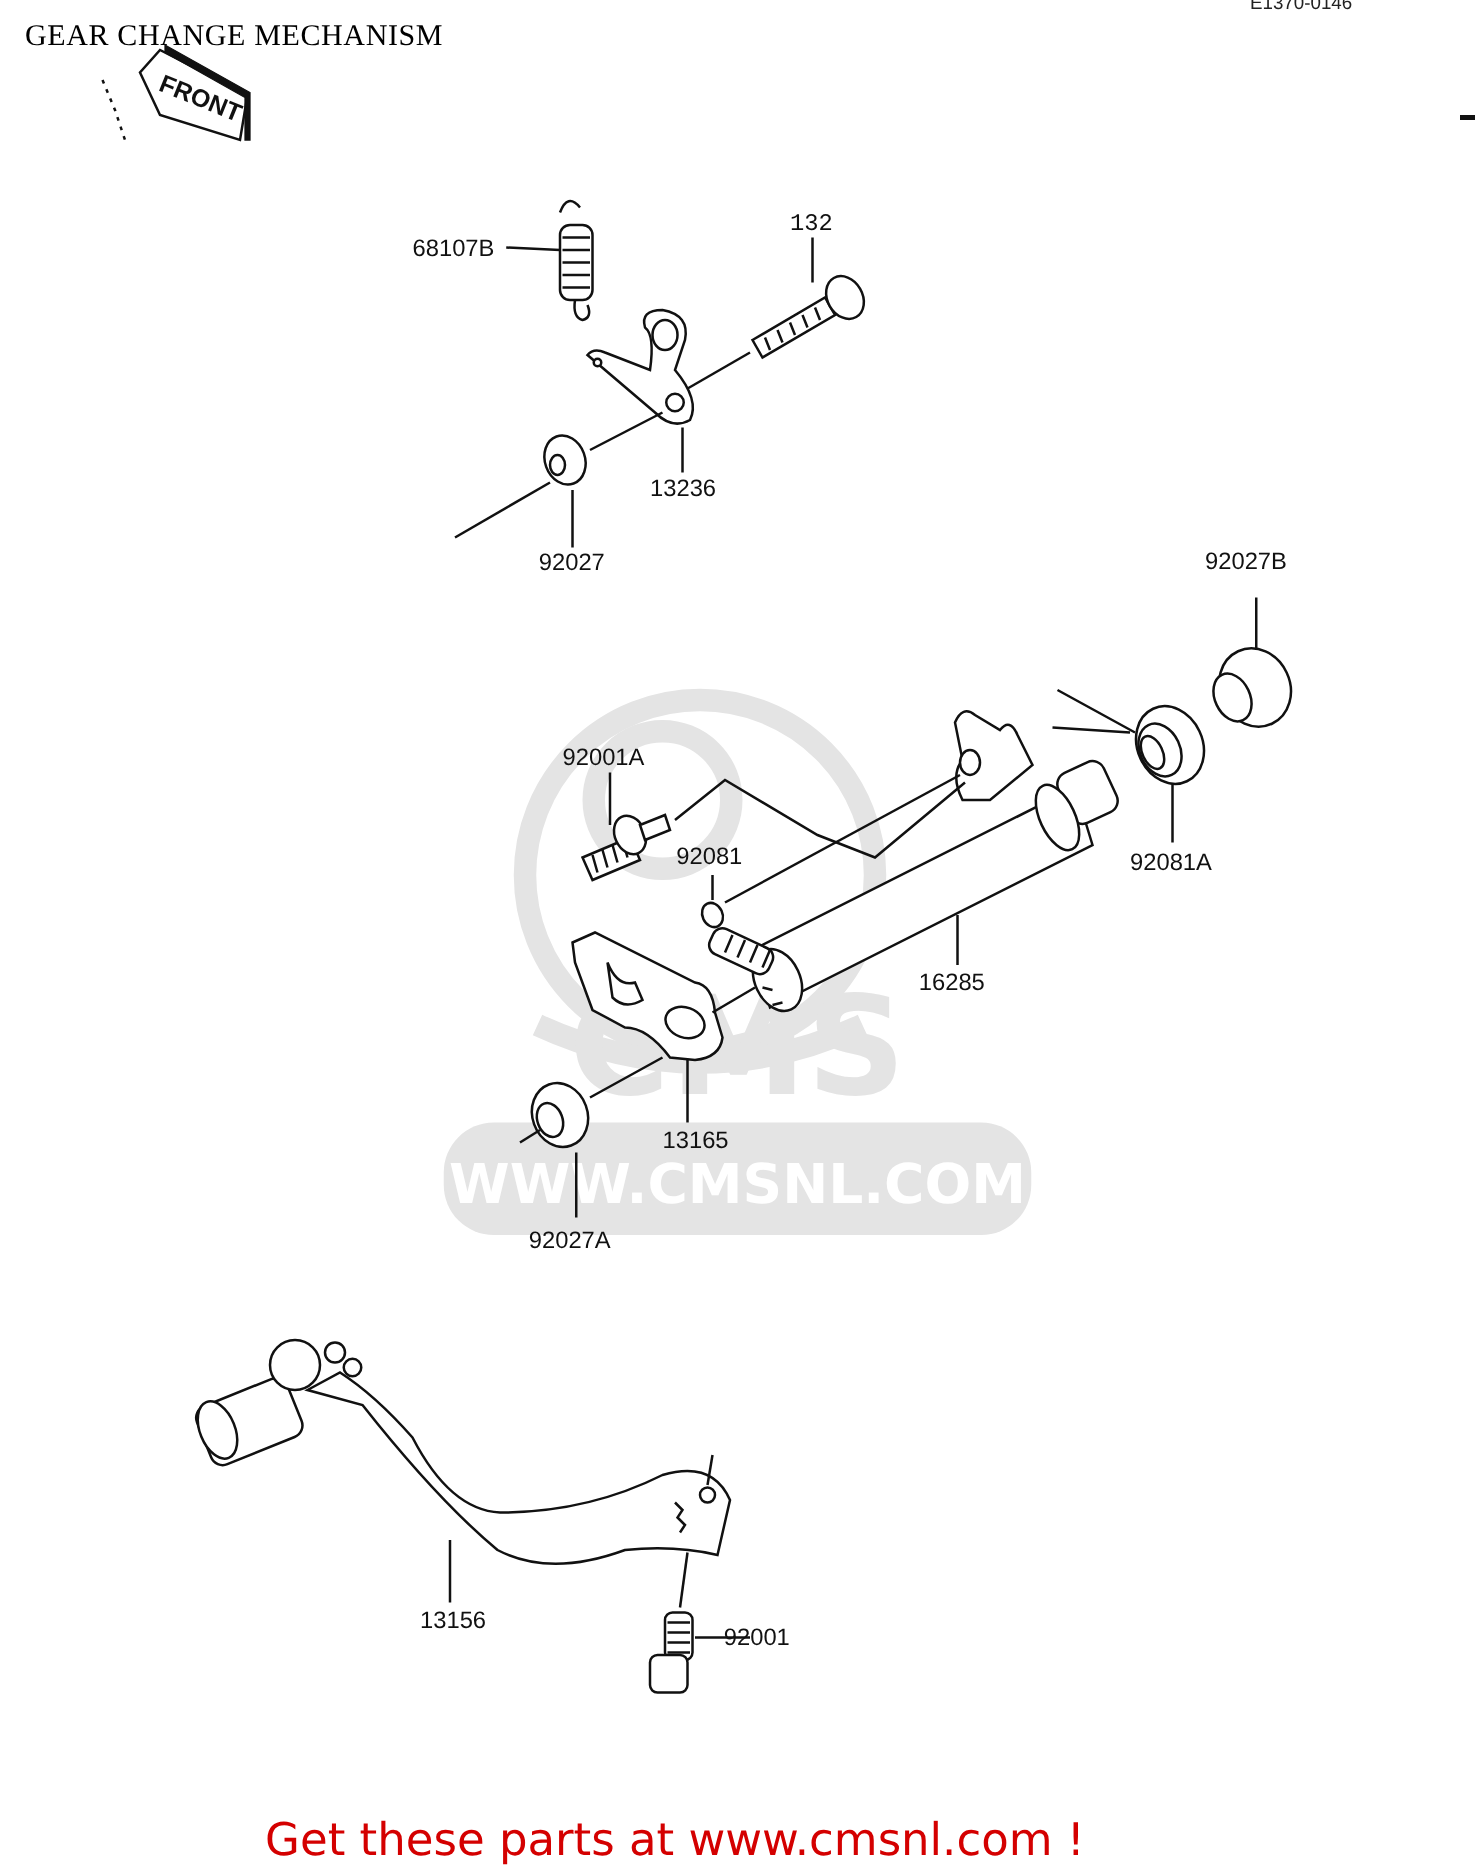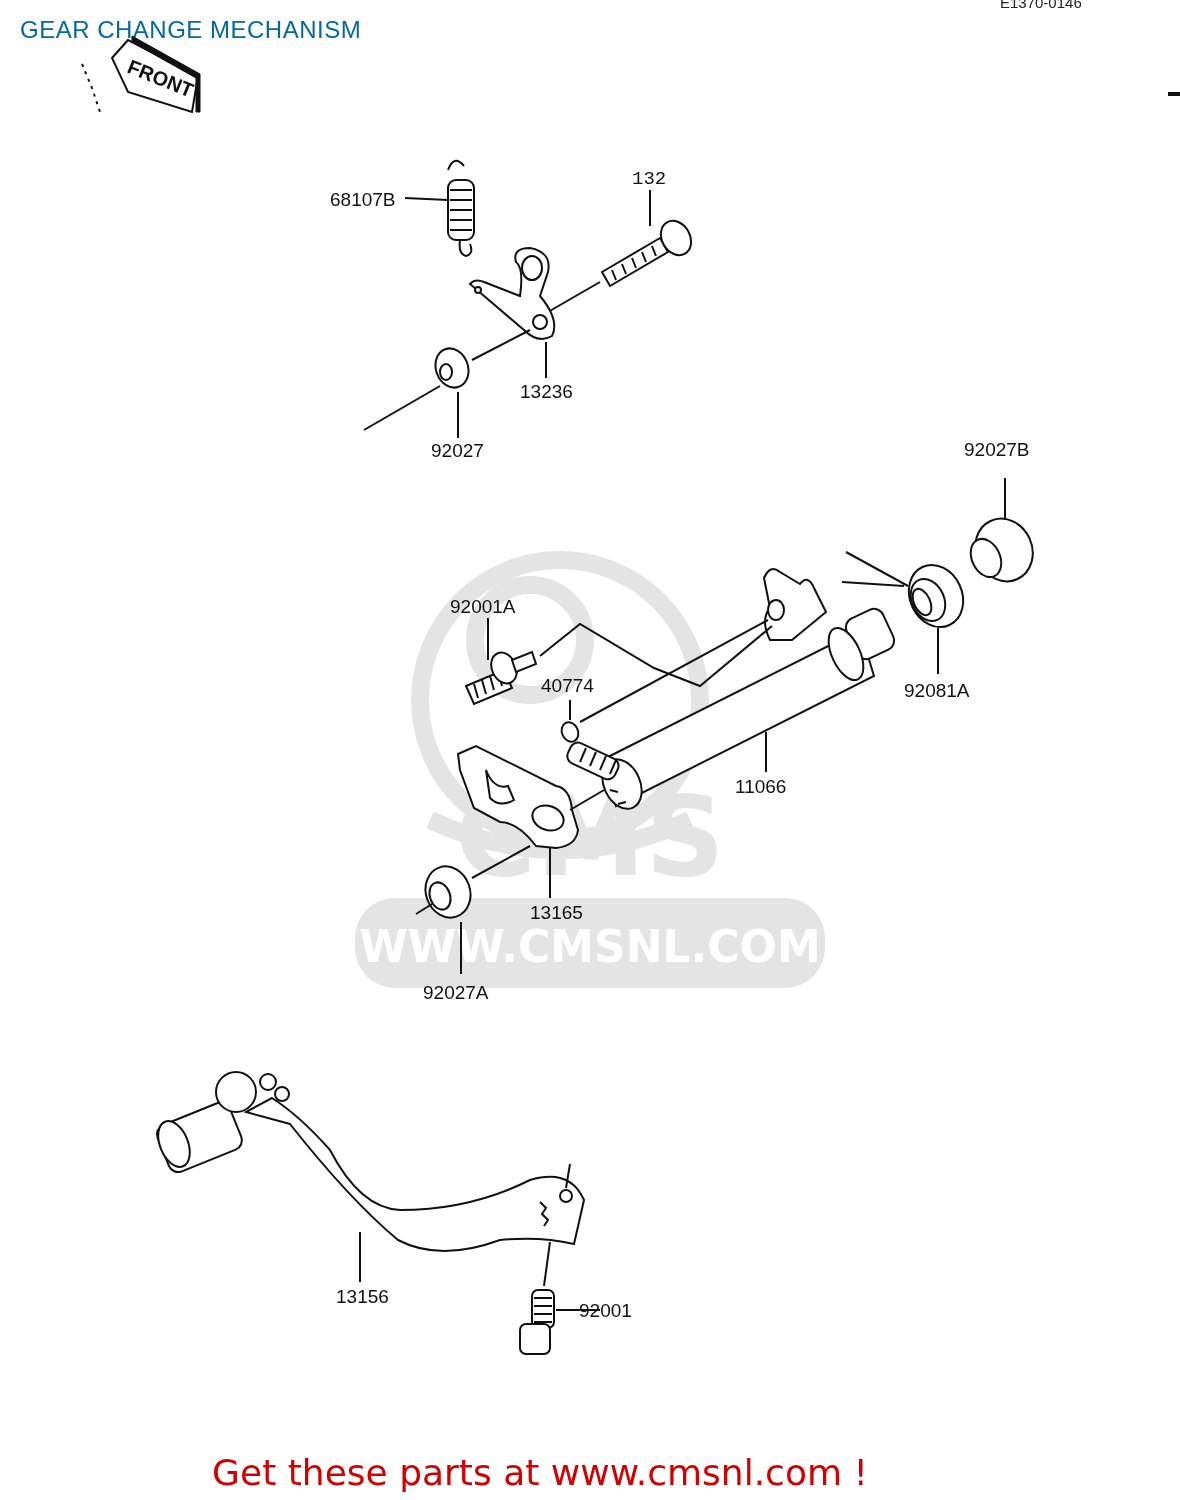--- a/index.html
+++ b/index.html
@@ -1,17 +1,17 @@
 <!DOCTYPE html>
 <html><head>
 <meta charset="utf-8">
 <style>
   html, body { margin:0; padding:0; background:#ffffff; }
   body { width:1180px; height:1500px; position:relative; overflow:hidden; font-family:"Liberation Sans", sans-serif; }
-  .title { position:absolute; left:20px; top:16px; font-family:Liberation Sans, sans-serif; font-size:24px; color:#0369a1; letter-spacing:0.5px; }
+  .title { position:absolute; left:20px; top:16px; font-family:Liberation Serif, serif; font-size:24px; color:#000000; letter-spacing:0.5px; }
   .ref-code { position:absolute; left:1000px; top:-6px; font-size:15px; color:#222; }
   .dash { position:absolute; left:1168px; top:92px; width:12px; height:4px; background:#111; }
   .diagram { position:absolute; left:0; top:0; width:1180px; height:1500px; }
   .label { position:absolute; font-family:"Liberation Sans", sans-serif; font-size:19px; color:#111; white-space:nowrap; }
   .footer { position:absolute; left:0; width:1080px; top:1452px; text-align:center; font-family:"DejaVu Sans", sans-serif; font-size:36px; color:#d40000; }
   .wm-text { font-family:"DejaVu Sans", sans-serif; font-weight:bold; }
 </style>
 </head>
 <body>
 
@@ -149,20 +149,20 @@
   </g>
 </svg>
 
 <div class="label" style="left:330px;top:189px;">68107B</div>
 <div class="label" style="left:632px;top:168px;font-family:Liberation Mono, monospace;">132</div>
 <div class="label" style="left:520px;top:381px;">13236</div>
 <div class="label" style="left:431px;top:440px;">92027</div>
 <div class="label" style="left:964px;top:439px;">92027B</div>
 <div class="label" style="left:904px;top:680px;">92081A</div>
 <div class="label" style="left:450px;top:596px;">92001A</div>
-<div class="label" style="left:541px;top:675px;">40774</div>
-<div class="label" style="left:735px;top:776px;">11066</div>
+<div class="label" style="left:541px;top:675px;">92081</div>
+<div class="label" style="left:735px;top:776px;">16285</div>
 <div class="label" style="left:530px;top:902px;text-align:center;">13165</div>
 <div class="label" style="left:423px;top:982px;">92027A</div>
 <div class="label" style="left:336px;top:1286px;text-align:center;">13156</div>
 <div class="label" style="left:579px;top:1300px;">92001</div>
 
 <div class="footer">Get these parts at www.cmsnl.com !</div>
 
 </body></html>

